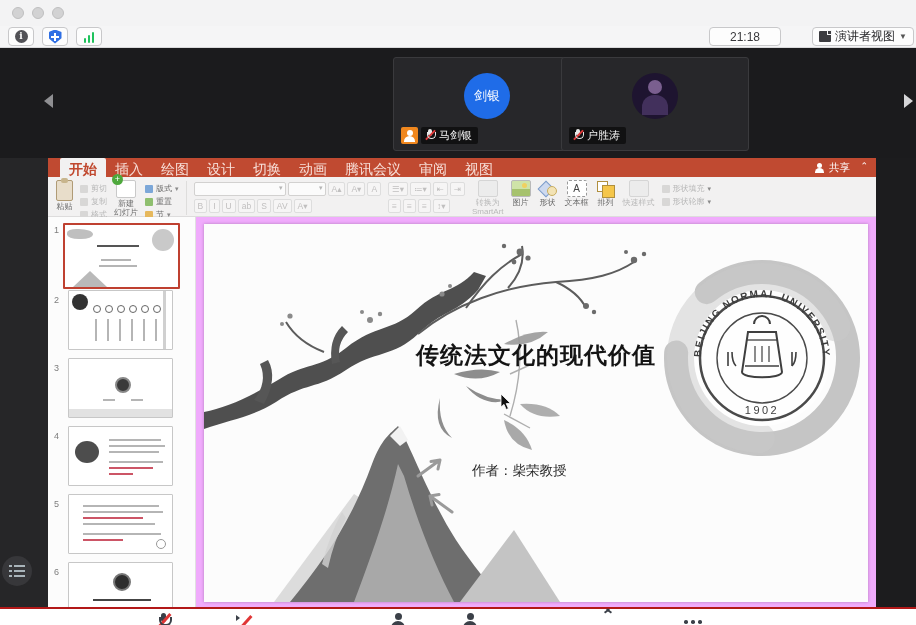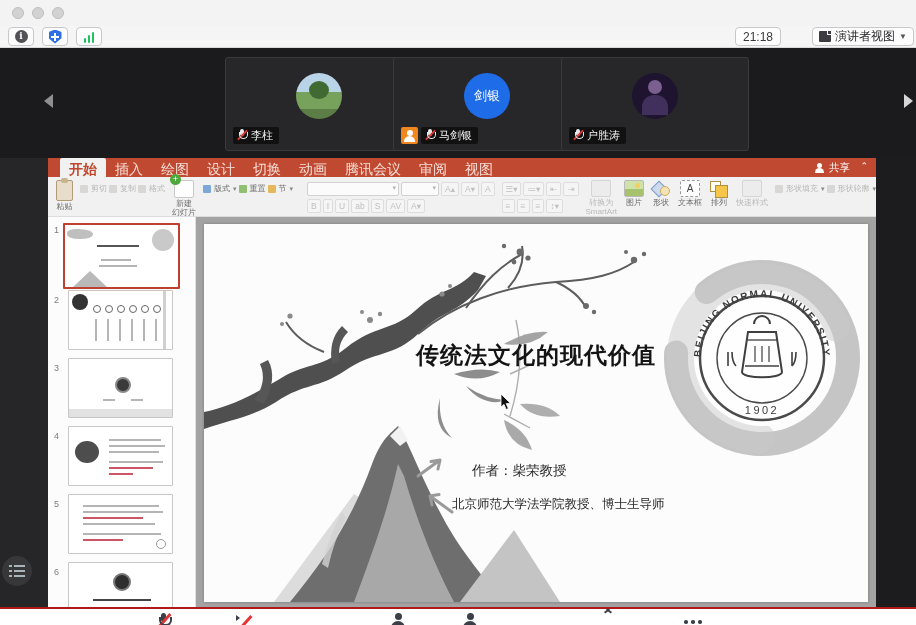--- a/index.html
+++ b/index.html
@@ -21,21 +21,21 @@
         border:1px solid #c8c8ca; border-radius:4px; display:flex; align-items:center;
         justify-content:center; gap:4px; }
   .info-glyph { width:13px; height:13px; border-radius:50%; background:#515156; color:#fff;
         font-size:9px; font-weight:bold; text-align:center; line-height:13px; font-family:"DejaVu Serif",serif;}
   .shield { width:13px; height:14px; background:#2f6fe4; border-radius:3px 3px 6px 6px;
         clip-path:polygon(50% 0,100% 18%,100% 62%,50% 100%,0 62%,0 18%); position:relative; }
   .shield:before { content:""; position:absolute; left:5.5px; top:3px; width:2px; height:8px; background:#fff; }
   .shield:after  { content:""; position:absolute; left:2.5px; top:6px; width:8px; height:2px; background:#fff; }
   .bars { display:flex; align-items:flex-end; gap:1.5px; height:12px; }
   .bars i { width:2.5px; background:#1fc25c; border-radius:1px; display:block; }
-  .time-box { position:absolute; top:1px; right:135px; height:19px; padding:0 7px; background:#fdfdfd;
+  .time-box { position:absolute; top:1px; right:135px; height:19px; padding:0 20px; background:#fdfdfd;
         border:1px solid #c8c8ca; border-radius:4px; font-size:12px; color:#39393c;
         display:flex; align-items:center; }
   .view-btn { position:absolute; top:1px; right:2px; height:19px; padding:0 6px; background:#fdfdfd;
         border:1px solid #c8c8ca; border-radius:4px; font-size:12px; color:#29292c;
         display:flex; align-items:center; gap:4px; }
   .layout-glyph { width:12px; height:11px; position:relative; background:#3c3c40; border-radius:1px; }
   .layout-glyph:before { content:""; position:absolute; right:-1px; top:-1px; width:5px; height:5px;
         background:#f5f5f6; }
   .layout-glyph:after { content:""; position:absolute; right:0; top:0; width:3px; height:3px; background:#3c3c40; }
   .caret { font-size:8px; color:#555; }
@@ -100,21 +100,21 @@
   .collapse-caret { position:absolute; right:8px; top:3px; color:#fff; font-size:9px; }
 
   .ribbon { position:absolute; left:0; top:19px; width:828px; height:40px; background:#f2f1f1;
         border-bottom:1px solid #dddcdc; display:flex; align-items:flex-start; padding:3px 4px 0 8px; gap:7px; }
   .rg { display:flex; flex-direction:column; align-items:center; font-size:8px; color:#6d6d6d; line-height:1.15; }
   .rg .lbl { margin-top:1px; text-align:center; white-space:nowrap; }
   .grayed { color:#b9b9b9 !important; }
   .clipboard { width:17px; height:21px; background:#e8ddca; border:1px solid #b09b76; border-radius:2px; position:relative; }
   .clipboard:before { content:""; position:absolute; left:4px; top:-3px; width:7px; height:5px; background:#c8b58d;
         border-radius:2px; }
-  .mini-col { display:flex; flex-direction:row; gap:2px; font-size:8px; color:#b9b9b9; padding-top:3px; }
+  .mini-col { display:flex; flex-direction:column; gap:2px; font-size:8px; color:#b9b9b9; padding-top:3px; }
   .mini-col .mi { display:flex; align-items:center; gap:3px; white-space:nowrap; }
   .mi i { width:8px; height:8px; background:#d8d7d6; display:inline-block; border-radius:1px; }
   .mi i.c-green { background:#8fbf6f; } .mi i.c-blue { background:#7ca7d8; } .mi i.c-orange { background:#e6b85c; }
   .newslide-ic { width:20px; height:18px; position:relative; background:#fff; border:1px solid #c9c9c9; border-radius:2px; }
   .newslide-ic:before { content:"+"; position:absolute; left:-5px; top:-7px; width:11px; height:11px;
         background:#4ea83c; color:#fff; border-radius:50%; font-size:9px; line-height:11px; text-align:center; }
   .dd { height:14px; background:#fbfbfb; border:1px solid #d2d1d0; border-radius:2px; position:relative; }
   .dd:after { content:"▾"; position:absolute; right:2px; top:1px; font-size:7px; color:#b5b5b5; }
   .btnrow { display:flex; gap:2px; }
   .gbtn { height:14px; padding:0 3px; background:#f6f5f5; border:1px solid #ddd; border-radius:2px;
@@ -142,21 +142,21 @@
         position:relative; overflow:hidden; }
   .sthumb { position:absolute; left:20px; width:105px; height:60px; background:#fff;
         border:1px solid #c7c7c7; border-radius:1px; overflow:hidden; }
   .sthumb.selected { left:15px; width:117px; height:66px; border:2px solid #bf4030; }
   .snum { position:absolute; left:6px; font-size:9px; color:#7d7d7d; }
   .mini { position:absolute; background:#8a8a8a; }
   .mini-line { height:2px; background:#b5b5b5; position:absolute; }
   .mini-red { background:#c56; }
   .mini-circle { position:absolute; border-radius:50%; }
 
-  .slide-area { flex:1; height:390px; background:#a3a3a3; position:relative; }
+  .slide-area { flex:1; height:390px; background:#f0abfc; position:relative; }
   .slide { position:absolute; left:8px; top:7px; width:664px; height:378px; background:#fcfcfc;
         box-shadow:0 0 3px rgba(0,0,0,.25); overflow:hidden; }
   .slide-title { position:absolute; left:212px; top:116px; font-size:23px; font-weight:bold;
         color:#141414; letter-spacing:1px; white-space:nowrap; }
   .author-line { position:absolute; left:268px; top:238px; font-size:13.5px; color:#2a2a2a; white-space:nowrap; }
   .affil-line { position:absolute; left:248px; top:272px; font-size:12.5px; color:#2a2a2a; white-space:nowrap; }
   .seal { position:absolute; left:452px; top:28px; width:212px; height:212px; }
   .slide-art { position:absolute; inset:0; }
   .cursor { position:absolute; left:296px; top:170px; width:12px; height:17px; }
 
@@ -232,29 +232,20 @@
       <span>演讲者视图</span>
       <span class="caret">▼</span>
     </div>
   </div>
 
   <div class="videostrip">
     <span class="nav-arrow nav-left"></span>
     <span class="nav-arrow nav-right"></span>
 
 
-    <div class="thumb" style="left:225px">
-      <div class="avatar av-tree"></div>
-      <div class="nametag">
-        <span class="mic off">
-            <span class="slash"></span>
-          </span>
-        <span>李柱</span>
-      </div>
-    </div>
 
     <div class="thumb" style="left:393px">
       <div class="avatar av-blue">剑银</div>
       <span class="role-badge"></span>
       <div class="nametag with-badge">
         <span class="mic off">
             <span class="slash"></span>
           </span>
         <span>马剑银</span>
       </div>
@@ -537,21 +528,20 @@
             <path d="M118,340 q8,-30 20,-52 l4,6 q-12,22 -18,50 z" fill="#d2d2d2" opacity=".8"></path>
 
             <g stroke="#9a9a9a" stroke-width="3" fill="none" stroke-linecap="round">
               <path d="M214,252 L236,236 M236,236 l-9,1.5 M236,236 l-2,9"></path>
               <path d="M248,288 L226,272 M226,272 l9,-1.5 M226,272 l2,9"></path>
             </g>
           </svg>
 
           <div class="slide-title">传统法文化的现代价值</div>
           <div class="author-line">作者：柴荣教授</div>
-          <div class="affil-line">北京师范大学法学院教授、博士生导师</div>
 
           <svg class="seal" viewBox="0 0 212 212">
             <g transform="translate(106,106)">
               <circle r="86" fill="none" stroke="#b6b6b6" stroke-width="24" opacity=".8" stroke-dasharray="470 70" transform="rotate(-130)" stroke-linecap="round"></circle>
               <circle r="80" fill="none" stroke="#c9c9c9" stroke-width="30" opacity=".5" stroke-dasharray="330 160" transform="rotate(100)" stroke-linecap="round"></circle>
               <circle r="68" fill="#fefefe"></circle>
               <circle r="62" fill="none" stroke="#4a4a4a" stroke-width="2.5"></circle>
               <circle r="45" fill="none" stroke="#4a4a4a" stroke-width="1.4"></circle>
               <defs>
                 <path id="sealArc" d="M -52,32 A 61 61 0 1 1 52,32"></path>

